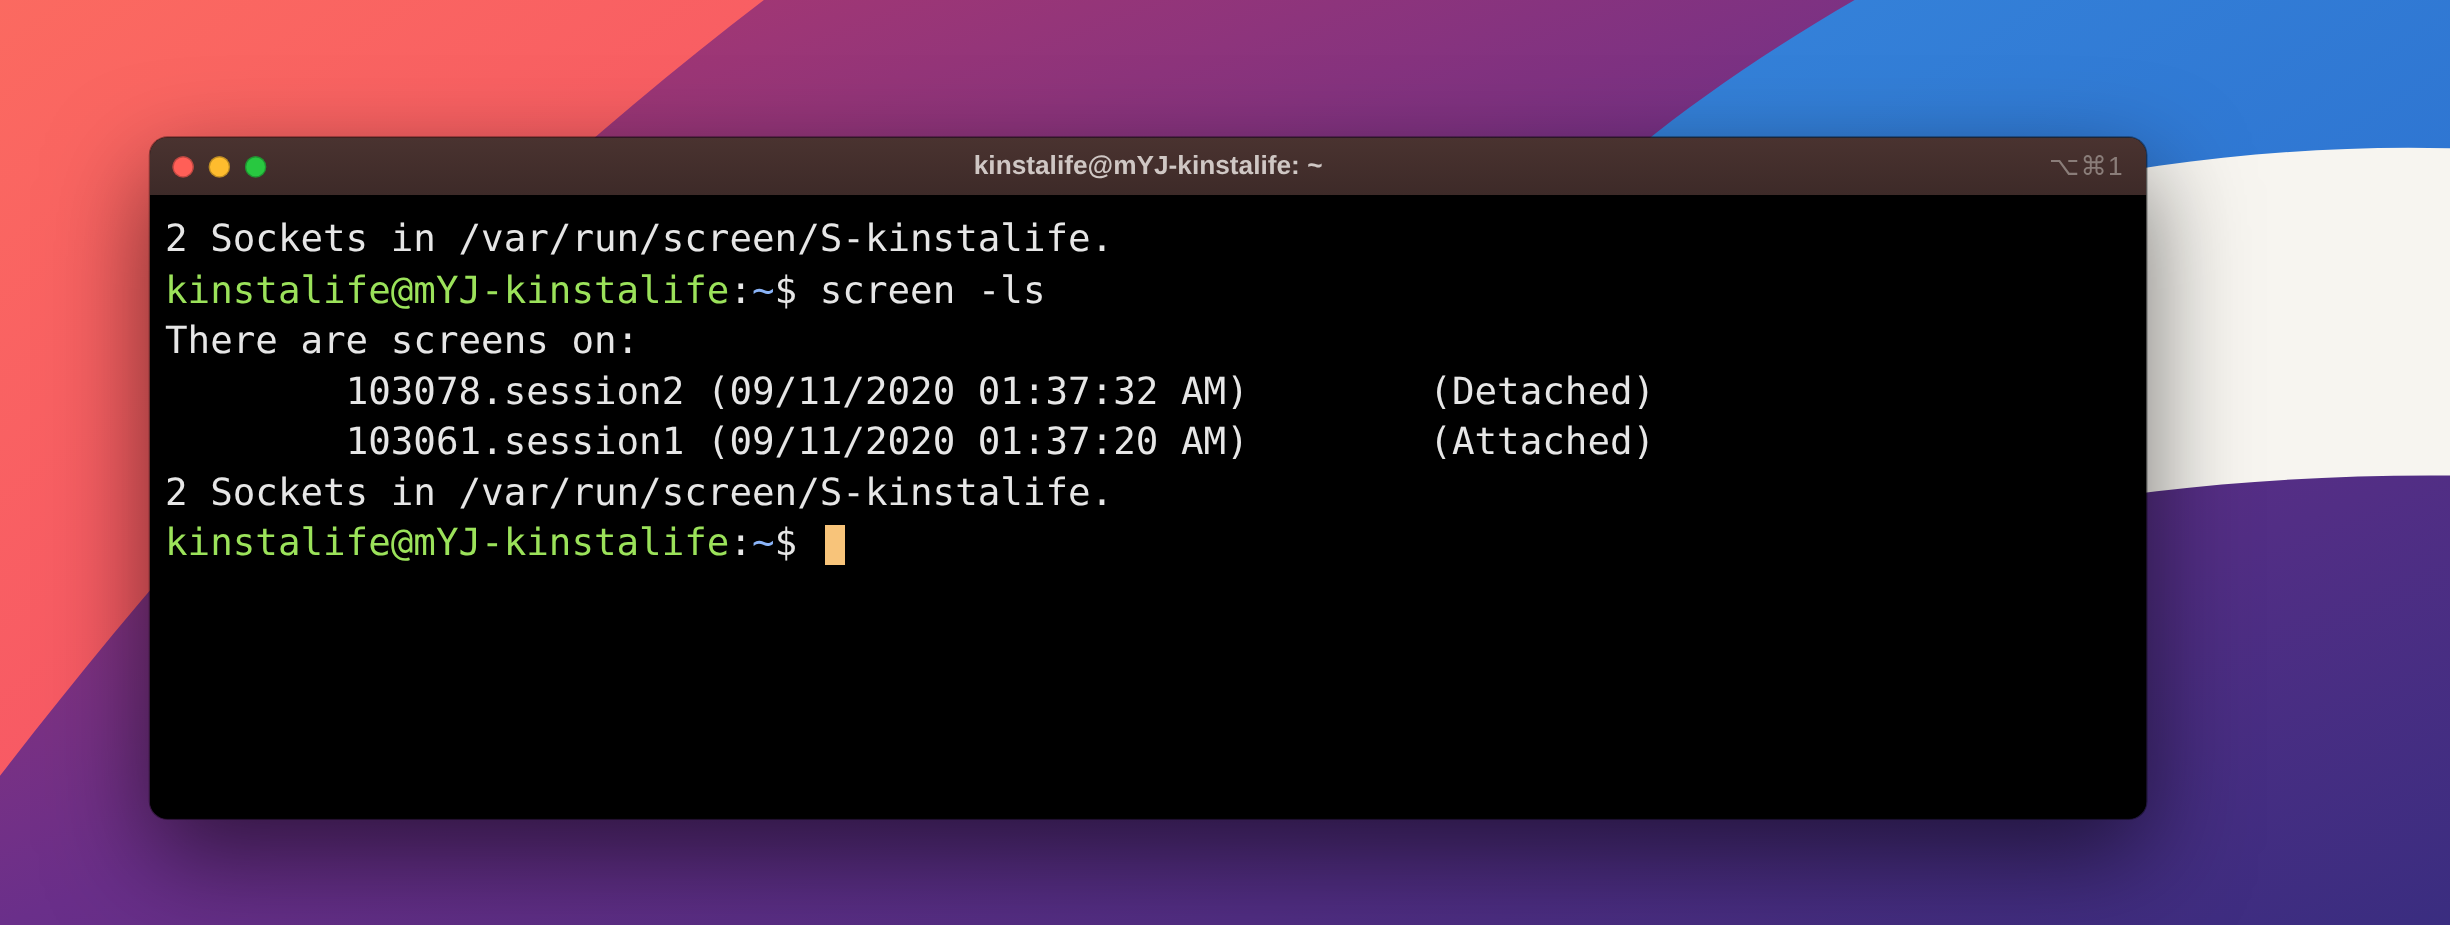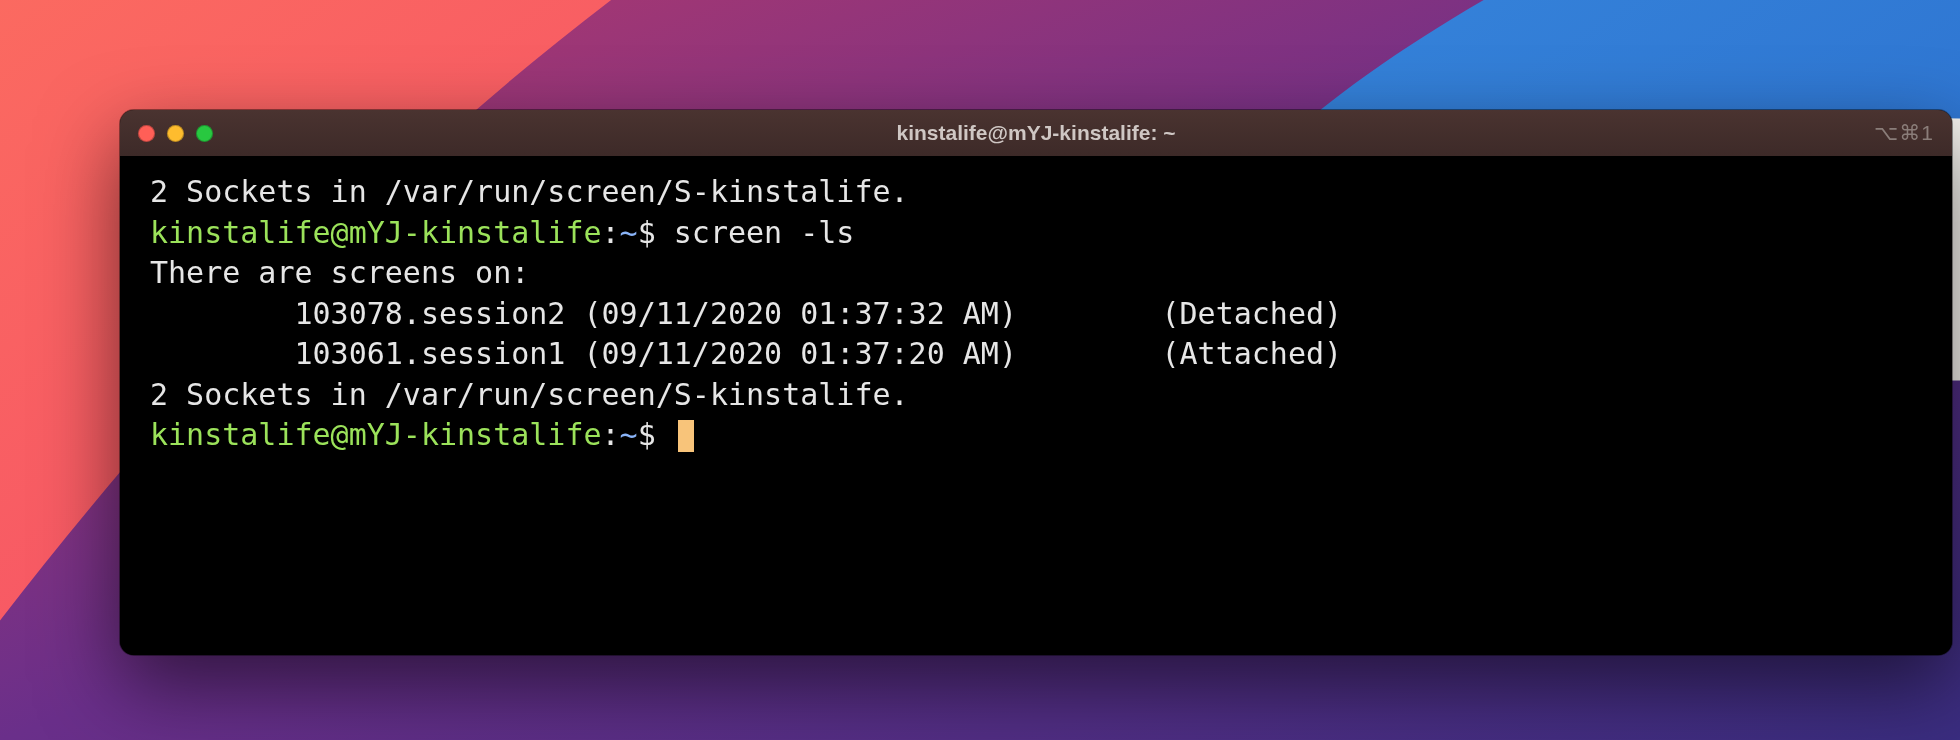--- a/index.html
+++ b/index.html
@@ -4,21 +4,21 @@
   <style>
     * { margin: 0; padding: 0; box-sizing: border-box; }
     body {
       width: 1960px; height: 740px; overflow: hidden; position: relative;
       font-family: -apple-system, sans-serif;
     }
     .wallpaper { position: absolute; inset: 0; }
     .wallpaper svg { width: 100%; height: 100%; display: block; }
     .terminal-window {
       position: absolute;
-      left: 120px; top: 110px; width: 1832px; height: 545px;
+      left: 120px; top: 110px; width: 1597px; height: 545px;
       border-radius: 14px; overflow: hidden;
       box-shadow: 0 30px 80px rgba(0,0,0,0.55), 0 0 0 1px rgba(0,0,0,0.4);
       background: #000;
     }
     .titlebar {
       height: 46px;
       background: linear-gradient(#4a3330, #3d2a28);
       display: flex; align-items: center; padding: 0 18px;
       position: relative;
     }
@@ -28,21 +28,21 @@
     .dot.yellow { background: #febc2e; }
     .dot.green { background: #28c840; }
     .title {
       position: absolute; left: 0; right: 0; text-align: center;
       color: #cfc7c4; font-size: 21px; font-weight: 600; pointer-events: none;
     }
     .shortcut {
       margin-left: auto; color: #8a7d79; font-size: 21px; letter-spacing: 1px;
     }
     .terminal-body {
-      padding: 16px 30px;
+      padding: 16px 12px;
       font-family: "SF Mono","Menlo","Consolas",monospace;
       font-size: 30px; line-height: 1.35;
       color: #e6e6e6; white-space: pre;
       height: calc(100% - 46px);
       background: #000;
     }
     .p-user { color: #9be25a; margin-top: 12px; }
     .p-path { color: #8ab4f8; }
     .p-cmd  { color: #e6e6e6; }
     .cursor {

